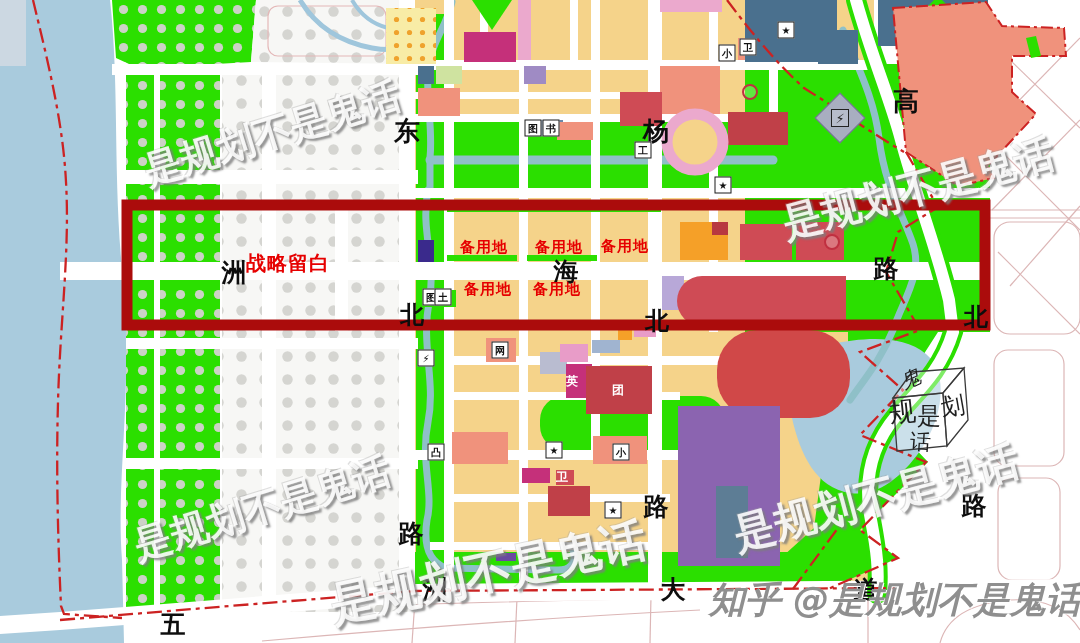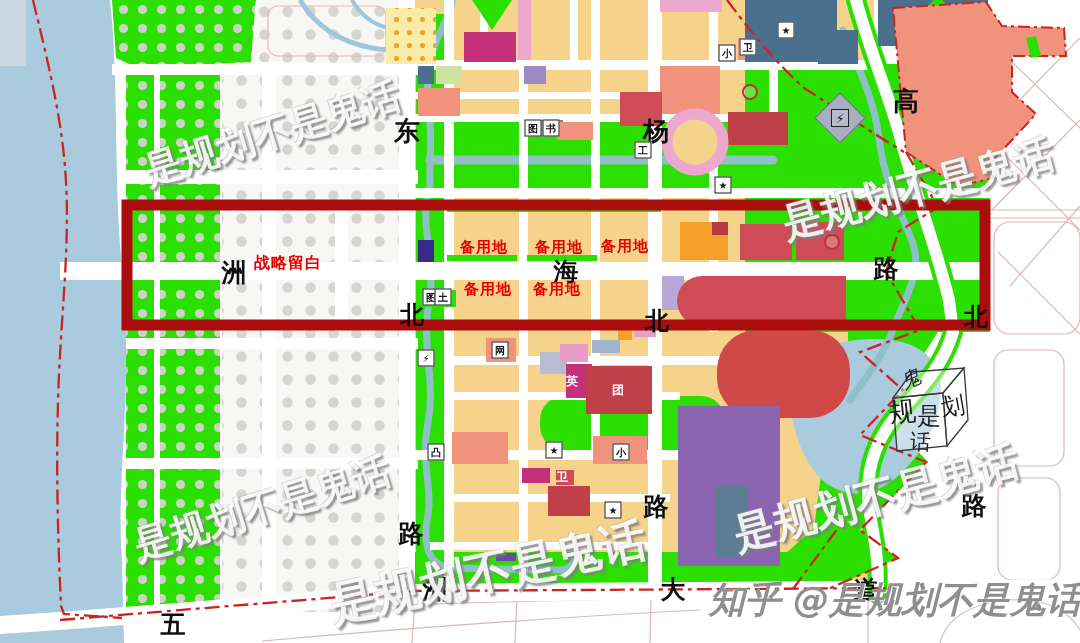--- a/index.html
+++ b/index.html
@@ -229,21 +229,21 @@
       <div class="road-label" style="left: 412px; top: 315px; font-size: 24px;">北</div>
       <div class="road-label" style="left: 657px; top: 321px; font-size: 24px;">北</div>
       <div class="road-label" style="left: 976px; top: 317px; font-size: 24px;">北</div>
       <div class="road-label" style="left: 411px; top: 533px; font-size: 25px;">路</div>
       <div class="road-label" style="left: 656px; top: 506px; font-size: 25px;">路</div>
       <div class="road-label" style="left: 974px; top: 505px; font-size: 25px;">路</div>
       <div class="road-label" style="left: 173px; top: 624px; font-size: 25px;">五</div>
       <div class="road-label" style="left: 435px; top: 589px; font-size: 25px;">洲</div>
       <div class="road-label" style="left: 673px; top: 589px; font-size: 25px;">大</div>
       <div class="road-label" style="left: 866px; top: 589px; font-size: 25px;">道</div>
-      <div class="red-label" style="left: 288px; top: 263px; font-size: 16px;">战略留白</div>
+      <div class="red-label" style="left: 288px; top: 263px; font-size: 20px;">战略留白</div>
       <div class="red-label" style="left: 484px; top: 247px; font-size: 15px;">备用地</div>
       <div class="red-label" style="left: 559px; top: 247px; font-size: 15px;">备用地</div>
       <div class="red-label" style="left: 625px; top: 246px; font-size: 15px;">备用地</div>
       <div class="red-label" style="left: 488px; top: 289px; font-size: 15px;">备用地</div>
       <div class="red-label" style="left: 557px; top: 289px; font-size: 15px;">备用地</div>
       <div class="wm" style="left: 272px; top: 133px; font-size: 38px; transform: translate(-50%, -50%) rotate(-17deg);">是规划不是鬼话</div>
       <div class="wm" style="left: 918px; top: 188px; font-size: 40px; transform: translate(-50%, -50%) rotate(-15deg);">是规划不是鬼话</div>
       <div class="wm" style="left: 262px; top: 508px; font-size: 38px; transform: translate(-50%, -50%) rotate(-17deg);">是规划不是鬼话</div>
       <div class="wm" style="left: 488px; top: 572px; font-size: 46px; transform: translate(-50%, -50%) rotate(-12deg);">是规划不是鬼话</div>
       <div class="wm" style="left: 876px; top: 498px; font-size: 42px; transform: translate(-50%, -50%) rotate(-15deg);">是规划不是鬼话</div>

